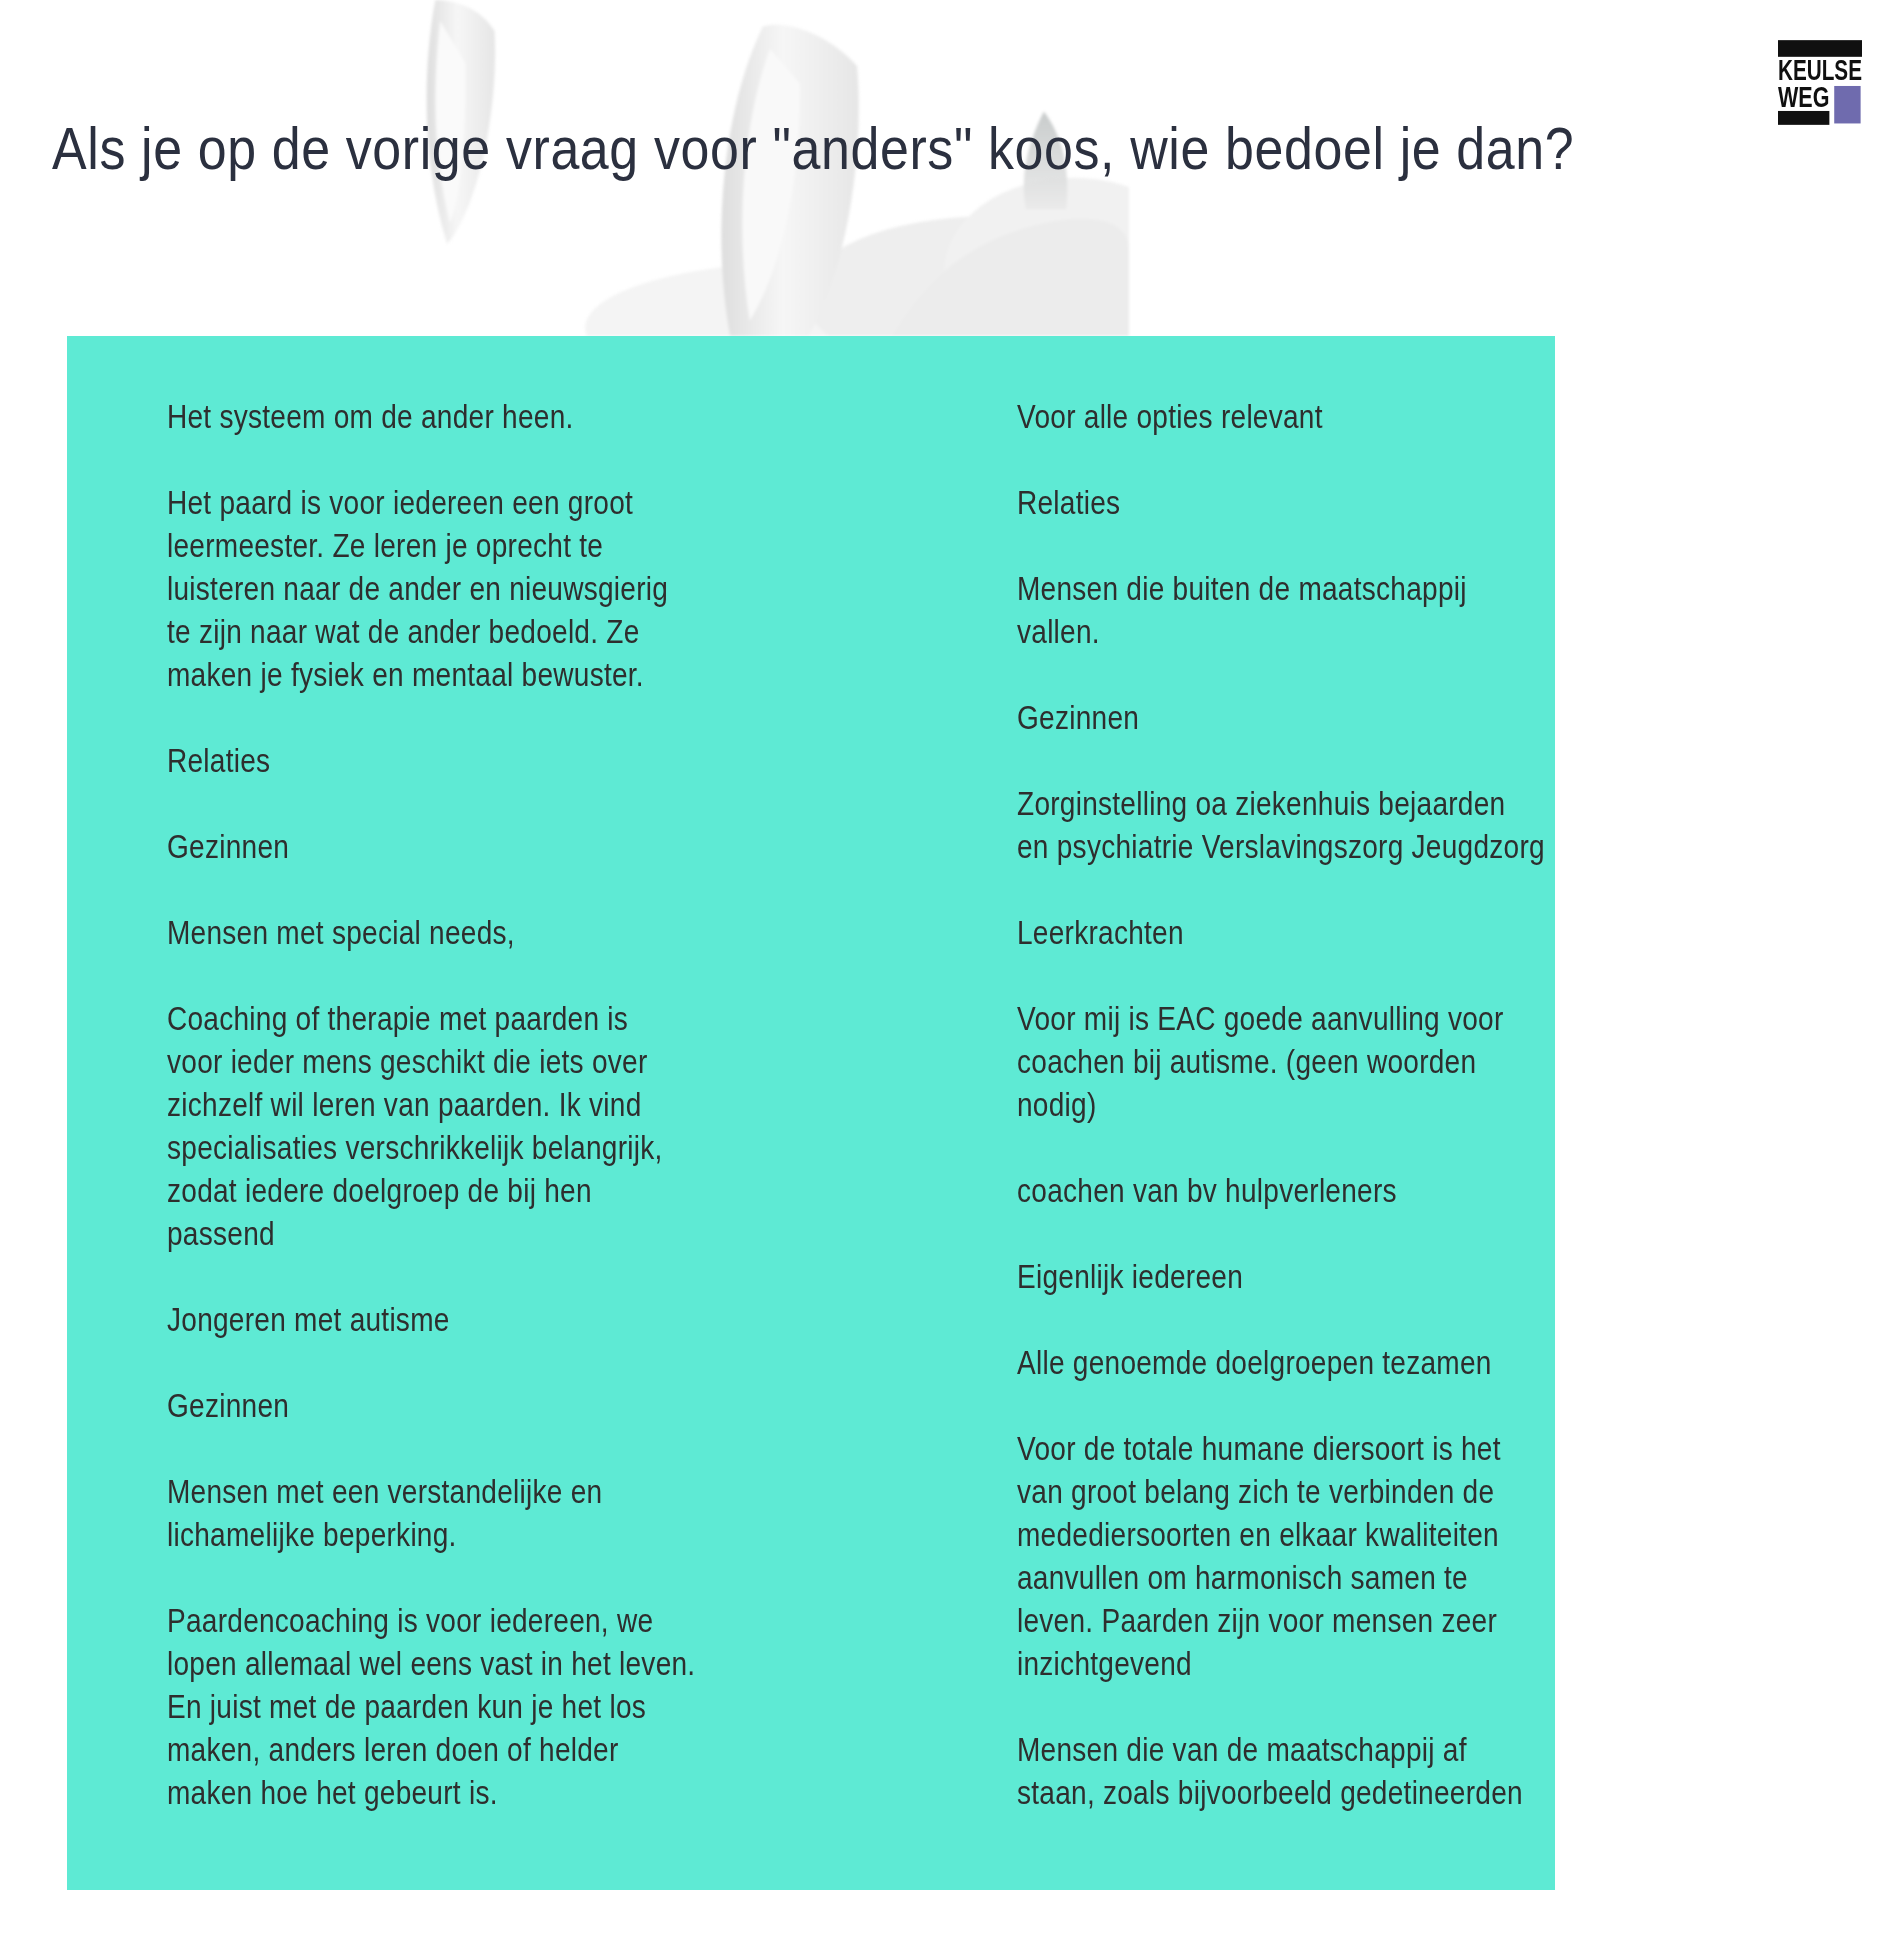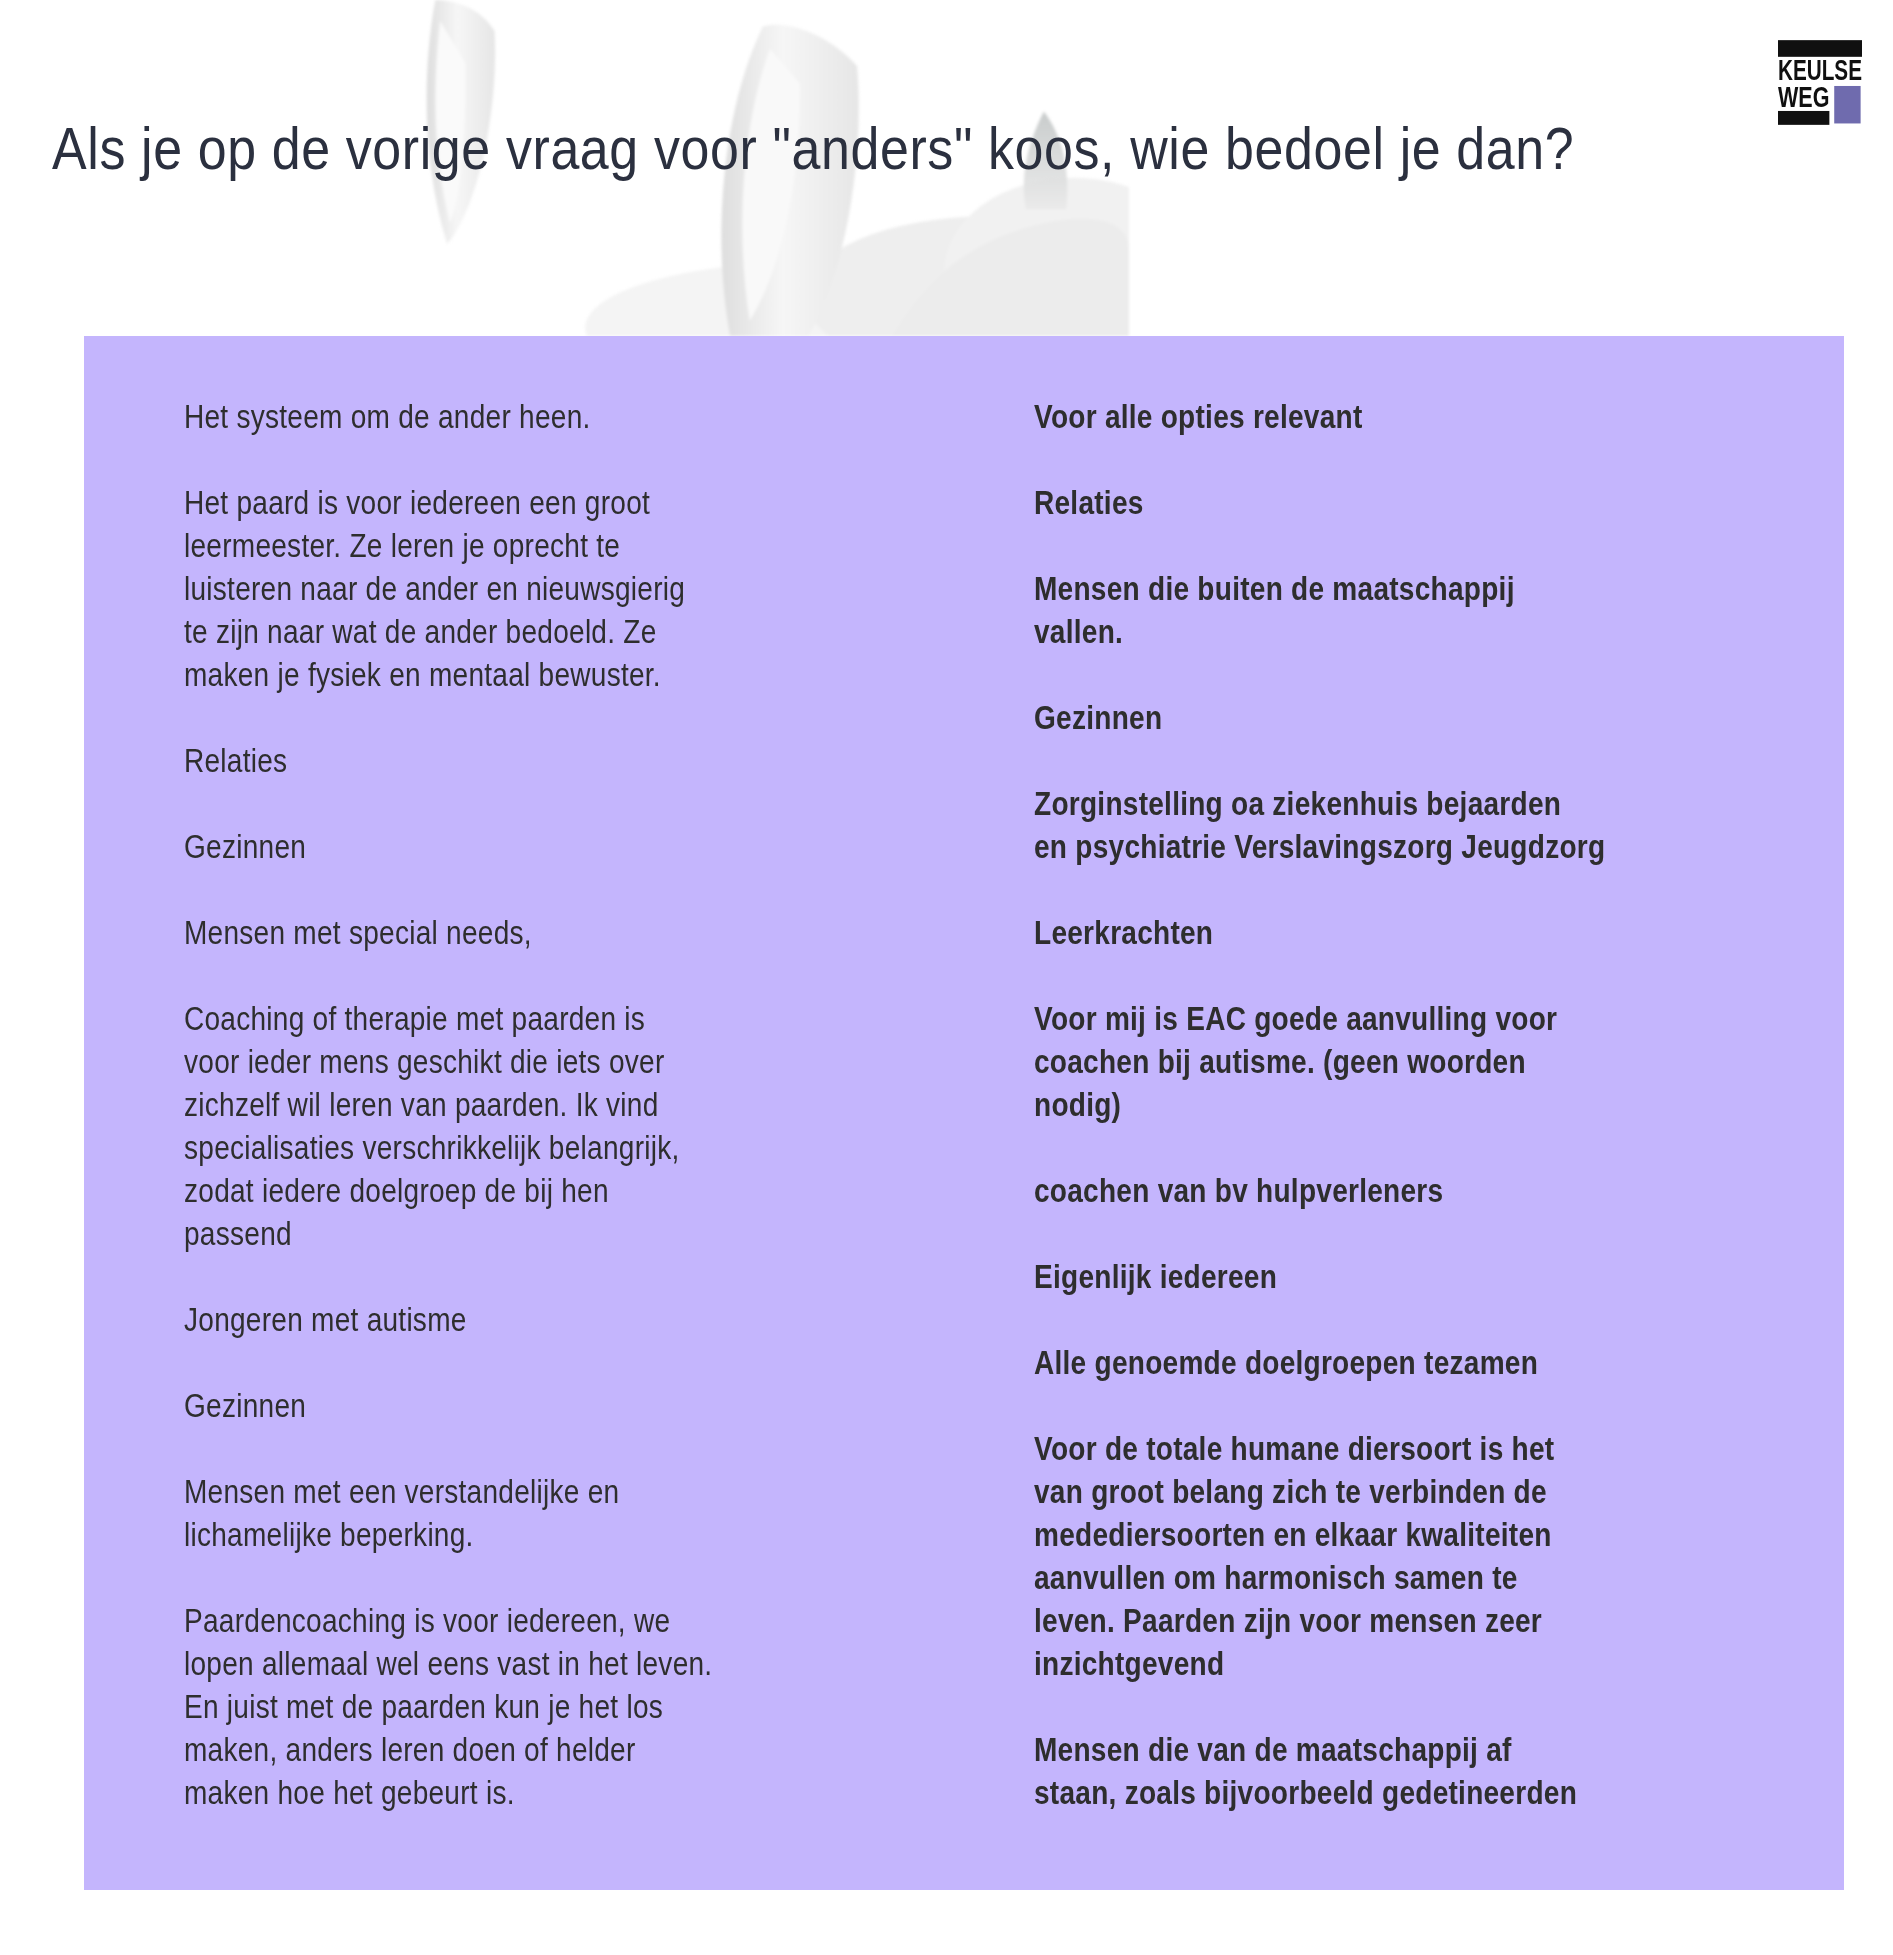--- a/index.html
+++ b/index.html
@@ -17,27 +17,27 @@
   .logo {
     position:absolute; left:1778px; top:40px; width:84px; height:85px;
   }
   .page-title {
     position:absolute; left:52px; top:120px; margin:0;
     font-size:59px; line-height:1; font-weight:400;
     color:#2b303f; letter-spacing:0.7px; white-space:nowrap;
     transform:scaleX(0.88); transform-origin:0 0;
   }
   .panel {
-    position:absolute; left:84px; top:336px;
-    width:1760px; height:1554px;
-    background:#c4b5fd;
+    position:absolute; left:67px; top:336px;
+    width:1488px; height:1554px;
+    background:#5eead4;
   }
   .col { position:absolute; top:59px; width:794px; }
   .col-left  { left:100px; }
-  .col-right { left:950px;font-weight:bold; }
+  .col-right { left:950px; }
   .answer {
     margin:0 0 43px 0;
     font-size:33px; line-height:43px;
     color:#2e2e2e;
     white-space:pre-line;
     transform:scaleX(0.85); transform-origin:0 0;
     width:787px;
     letter-spacing:0.3px;
   }
 </style>

